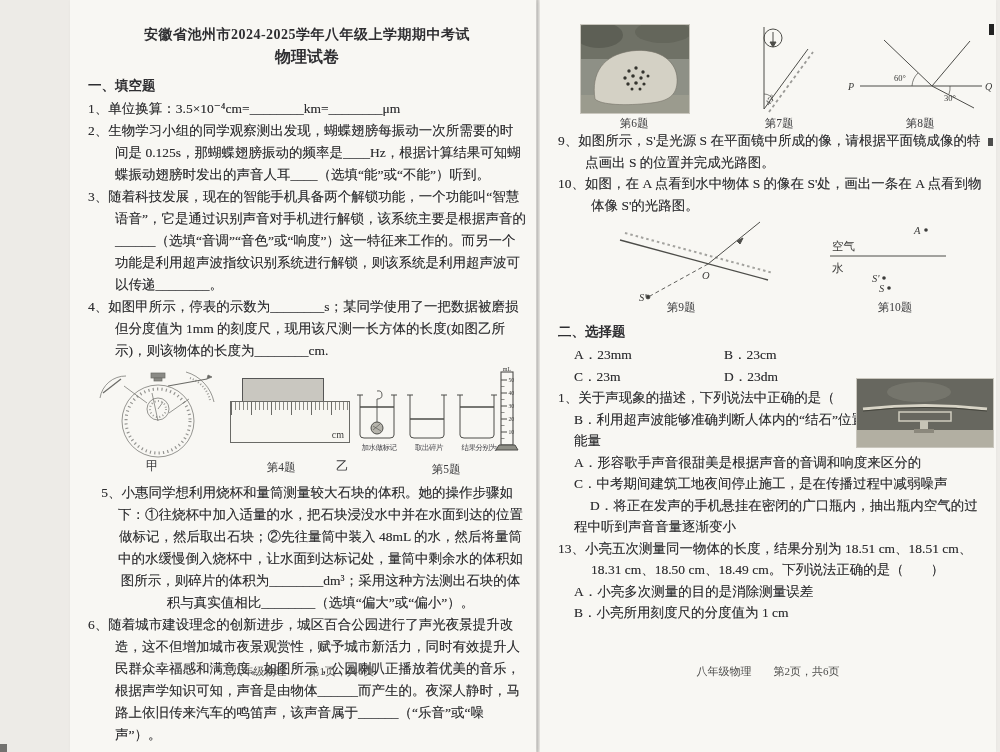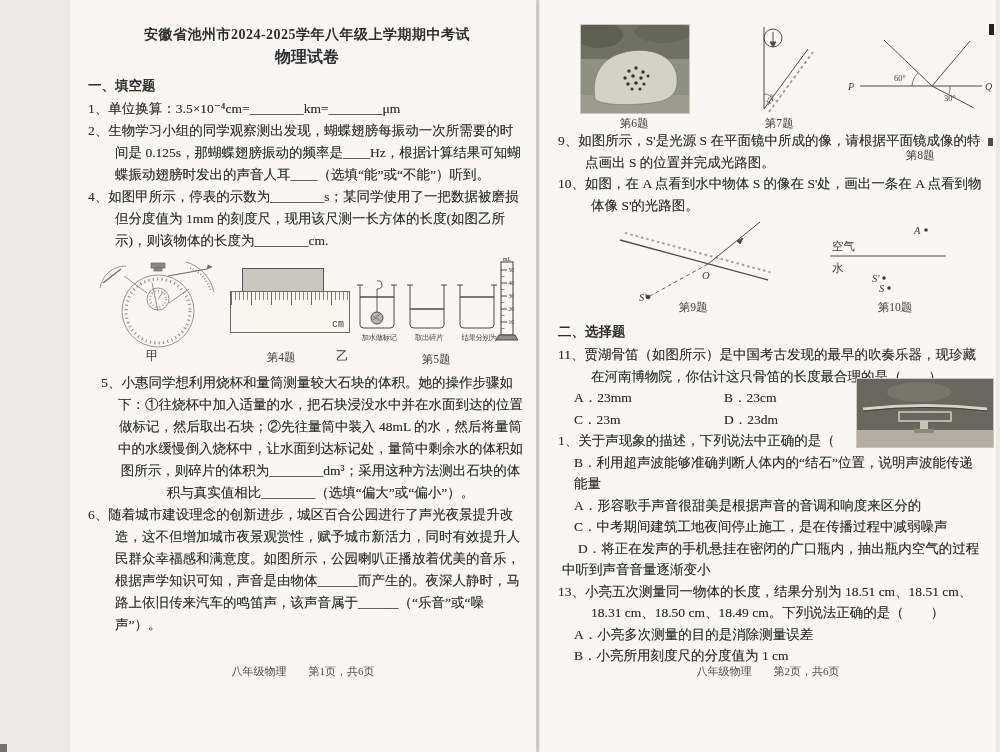--- a/index.html
+++ b/index.html
@@ -16,56 +16,57 @@
     background:linear-gradient(90deg,rgba(0,0,0,.05),rgba(0,0,0,.13),rgba(0,0,0,.04));}
   .inner{padding:0 10px 0 18px;}
   .title{ text-align:center;font-weight:bold;font-size:14px;padding-top:26px;letter-spacing:.5px;}
   .subtitle{text-align:center;font-weight:bold;font-size:16px;margin-top:3px;}
   .sec{font-weight:bold;font-size:13.5px;margin:9px 0 3px 0;}
   .q{margin:0;font-size:13.5px;line-height:22px;padding-left:27px;text-indent:-27px;
      text-shadow:0 0 .4px rgba(40,40,40,.45);}
   .page2 .q{line-height:21.5px;}
   .q.hang3{padding-left:33px;text-indent:-33px;}
   .opt{margin:0 0 0 16px;font-size:13.5px;line-height:21.5px;text-shadow:0 0 .4px rgba(40,40,40,.45);}
-  .optD{margin-left:4px;text-indent:16px;}
+  .optD{margin-left:16px;text-indent:16px;}
   .optgrid{display:grid;grid-template-columns:150px 200px;margin-left:16px;}
   .figrow{position:relative;width:100%;}
   .figcap{position:absolute;font-size:11.5px;color:#3a3a3c;text-align:center;}
   .figlab{position:absolute;font-size:12.5px;color:#3a3a3c;}
   .footer{position:absolute;top:664px;left:0;width:100%;display:flex;justify-content:center;
           gap:22px;font-size:11px;color:#4c4c4a;}
   svg{display:block;}
   .ln{stroke:#4d4d49;stroke-width:1;fill:none;}
   .thin{stroke:#6a6a66;stroke-width:.7;fill:none;}
   
   .rulerfig{position:absolute;left:142px;top:10px;width:122px;height:78px;}
   .rulerobj{position:absolute;left:12px;top:2px;width:80px;height:23px;background:#c9c7c0;border:1px solid #555;}
   .rulerbody{position:absolute;left:0;top:25px;width:118px;height:40px;border:1px solid #6a6a66;background-color:#f7f6f1;
      background-image:
        repeating-linear-gradient(90deg,#6a6a66 0 1px,transparent 1px 20px),
        repeating-linear-gradient(90deg,#8a8a84 0 1px,transparent 1px 4px);
      background-size:100% 13px,100% 8px;background-repeat:no-repeat,no-repeat;}
-  .cmlab{position:absolute;right:5px;bottom:2px;font-size:10px;color:#3c3c3a;font-family:Liberation Mono, monospace;}
+  .cmlab{position:absolute;right:5px;bottom:2px;font-size:10px;color:#3c3c3a;}
   .bk{position:absolute;width:50px;text-align:center;}
   .bk .bkl{font-size:7.5px;color:#45454a;display:block;margin-top:1px;letter-spacing:-.5px;}
   .speck{position:absolute;background:#222;}
 </style>
 </head>
 <body>
 
 <div class="divider"></div>
 
 <div class="page page1">
   <div class="inner">
     <div class="title">安徽省池州市2024-2025学年八年级上学期期中考试</div>
     <div class="subtitle">物理试卷</div>
     <div class="sec">一、填空题</div>
 
     <p class="q">1、单位换算：3.5×10⁻⁴cm=________km=________μm</p>
     <p class="q">2、生物学习小组的同学观察测出发现，蝴蝶翅膀每振动一次所需要的时间是 0.125s，那蝴蝶翅膀振动的频率是____Hz，根据计算结果可知蝴蝶振动翅膀时发出的声音人耳____（选填“能”或“不能”）听到。</p>
+    <p class="q">3、随着科技发展，现在的智能手机具备两个解锁功能，一个功能叫“智慧语音”，它是通过识别声音对手机进行解锁，该系统主要是根据声音的______（选填“音调”“音色”或“响度”）这一特征来工作的。而另一个功能是利用超声波指纹识别系统进行解锁，则该系统是利用超声波可以传递________。</p>
     <p class="q">4、如图甲所示，停表的示数为________s；某同学使用了一把数据被磨损但分度值为 1mm 的刻度尺，现用该尺测一长方体的长度(如图乙所示)，则该物体的长度为________cm.</p>
 
     <div class="figrow" style="height:112px;margin-top:4px;">
       <svg style="position:absolute;left:6px;top:0;" width="128" height="94" viewBox="0 0 128 94">
         <g class="thin">
           <rect x="57" y="7" width="14" height="5" fill="#8a8a85"></rect>
           <rect x="60" y="12" width="8" height="3" fill="#8a8a85"></rect>
           <circle cx="64" cy="55" r="36"></circle>
           <circle cx="64" cy="55" r="32" stroke-dasharray="1.2 3.2" stroke-width="3" opacity=".7"></circle>
           <circle cx="64" cy="43" r="11"></circle>
@@ -137,21 +138,21 @@
           <path d="M9 14 h6 M9 27 h6 M9 40 h6 M9 53 h6 M9 66 h6"></path>
           <path d="M9 20.5 h3.5 M9 33.5 h3.5 M9 46.5 h3.5 M9 59.5 h3.5 M9 72.5 h3.5" stroke-width=".6"></path>
         </g>
         <text x="15" y="4.5" font-size="6" text-anchor="middle" fill="#3c3c3a">mL</text>
         <text x="16.5" y="16" font-size="5.6" fill="#3c3c3a">50</text>
         <text x="16.5" y="29" font-size="5.6" fill="#3c3c3a">40</text>
         <text x="16.5" y="42" font-size="5.6" fill="#3c3c3a">30</text>
         <text x="16.5" y="55" font-size="5.6" fill="#3c3c3a">20</text>
         <text x="16.5" y="68" font-size="5.6" fill="#3c3c3a">10</text>
       </svg>
-      <span class="figcap" style="left:318px;top:96px;width:60px;">第5题</span>
+      <span class="figcap" style="left:328px;top:96px;width:60px;">第5题</span>
     </div>
 
     <p class="q" style="margin-top:4px;text-align:center;">5、小惠同学想利用烧杯和量筒测量较大石块的体积。她的操作步骤如下：①往烧杯中加入适量的水，把石块浸没水中并在水面到达的位置做标记，然后取出石块；②先往量筒中装入 48mL 的水，然后将量筒中的水缓慢倒入烧杯中，让水面到达标记处，量筒中剩余水的体积如图所示，则碎片的体积为________dm³；采用这种方法测出石块的体积与真实值相比________（选填“偏大”或“偏小”）。</p>
     <p class="q">6、随着城市建设理念的创新进步，城区百合公园进行了声光夜景提升改造，这不但增加城市夜景观赏性，赋予城市新活力，同时有效提升人民群众幸福感和满意度。如图所示，公园喇叭正播放着优美的音乐，根据声学知识可知，声音是由物体______而产生的。夜深人静时，马路上依旧传来汽车的鸣笛声，该声音属于______（“乐音”或“噪声”）。</p>
 
   </div>
   <div class="footer">
     <span>八年级物理</span>
     <span>第1页，共6页</span>
   </div>
@@ -206,58 +207,57 @@
           <line x1="86" y1="52" x2="124" y2="7"></line>
           <line x1="86" y1="52" x2="128" y2="74"></line>
           <path d="M66 52 A20 20 0 0 1 72 39" stroke-width=".7"></path>
           <path d="M104 52 A18 18 0 0 1 103 60" stroke-width=".7"></path>
         </g>
         <text x="2" y="56" font-size="10" font-style="italic" fill="#3c3c3a">P</text>
         <text x="139" y="56" font-size="10" font-style="italic" fill="#3c3c3a">Q</text>
         <text x="48" y="47" font-size="8.5" fill="#3c3c3a">60°</text>
         <text x="98" y="67" font-size="8.5" fill="#3c3c3a">30°</text>
       </svg>
-      <span class="figcap" style="left:288px;top:92px;width:148px;margin-top:32px;">第8题</span>
+      <span class="figcap" style="left:288px;top:92px;width:148px;">第8题</span>
     </div>
 
     <p class="q">9、如图所示，S'是光源 S 在平面镜中所成的像，请根据平面镜成像的特点画出 S 的位置并完成光路图。</p>
     <p class="q hang3">10、如图，在 A 点看到水中物体 S 的像在 S'处，画出一条在 A 点看到物体像 S'的光路图。</p>
 
     <div class="figrow" style="height:94px;margin-top:4px;">
       <svg style="position:absolute;left:52px;top:0;" width="190" height="82" viewBox="0 0 190 82">
         <g class="ln">
           <line x1="10" y1="20" x2="158" y2="60" stroke-width="1.3"></line>
           <line x1="15" y1="13" x2="163" y2="53" stroke-dasharray="2.5 3" stroke-width="2" opacity=".5"></line>
           <line x1="98" y1="44" x2="150" y2="2"></line>
           <path d="M127 21 l6 -3 -3 6 z" fill="#4d4d49"></path>
           <line x1="98" y1="44" x2="40" y2="76" stroke-dasharray="4 3" stroke-width=".9"></line>
           <circle cx="38" cy="77" r="1.9" fill="#3c3c3a"></circle>
         </g>
         <text x="92" y="59" font-size="10.5" font-style="italic" fill="#3c3c3a">O</text>
         <text x="29" y="81" font-size="10.5" font-style="italic" fill="#3c3c3a">S'</text>
       </svg>
-      <span class="figcap" style="left:105px;top:80px;width:60px;">第9题</span>
+      <span class="figcap" style="left:93px;top:80px;width:60px;">第9题</span>
 
       <svg style="position:absolute;left:262px;top:0;" width="140" height="82" viewBox="0 0 140 82">
         <line x1="10" y1="36" x2="126" y2="36" class="ln" stroke-width="1.3"></line>
         <text x="12" y="30" font-size="11.5" fill="#3c3c3a">空气</text>
         <text x="12" y="52" font-size="11.5" fill="#3c3c3a">水</text>
         <text x="94" y="14" font-size="10.5" font-style="italic" fill="#3c3c3a">A</text>
         <circle cx="106" cy="10" r="1.8" fill="#3c3c3a"></circle>
         <text x="52" y="62" font-size="10.5" font-style="italic" fill="#3c3c3a">S'</text>
         <circle cx="64" cy="58" r="1.8" fill="#3c3c3a"></circle>
         <text x="59" y="72" font-size="10.5" font-style="italic" fill="#3c3c3a">S</text>
         <circle cx="69" cy="68" r="1.8" fill="#3c3c3a"></circle>
       </svg>
       <span class="figcap" style="left:302px;top:80px;width:70px;">第10题</span>
     </div>
 
     <div class="sec">二、选择题</div>
 
-    <p class="q hang3">11、贾湖骨笛（如图所示）是中国考古发现的最早的吹奏乐器，现珍藏在河南博物院，你估计这只骨笛的长度最合理的是（　　）</p>
     <div class="optgrid">
       <span class="opt" style="margin-left:0;">A．23mm</span>
       <span class="opt" style="margin-left:0;">B．23cm</span>
       <span class="opt" style="margin-left:0;">C．23m</span>
       <span class="opt" style="margin-left:0;">D．23dm</span>
     </div>
 
     <svg style="position:absolute;left:316px;top:378px;border:1px solid #c9c6bd;" width="136" height="68" viewBox="0 0 136 68">
       <rect width="136" height="68" fill="#67675f"></rect>
       <ellipse cx="62" cy="13" rx="32" ry="10" fill="#79796f" opacity=".8"></ellipse>

